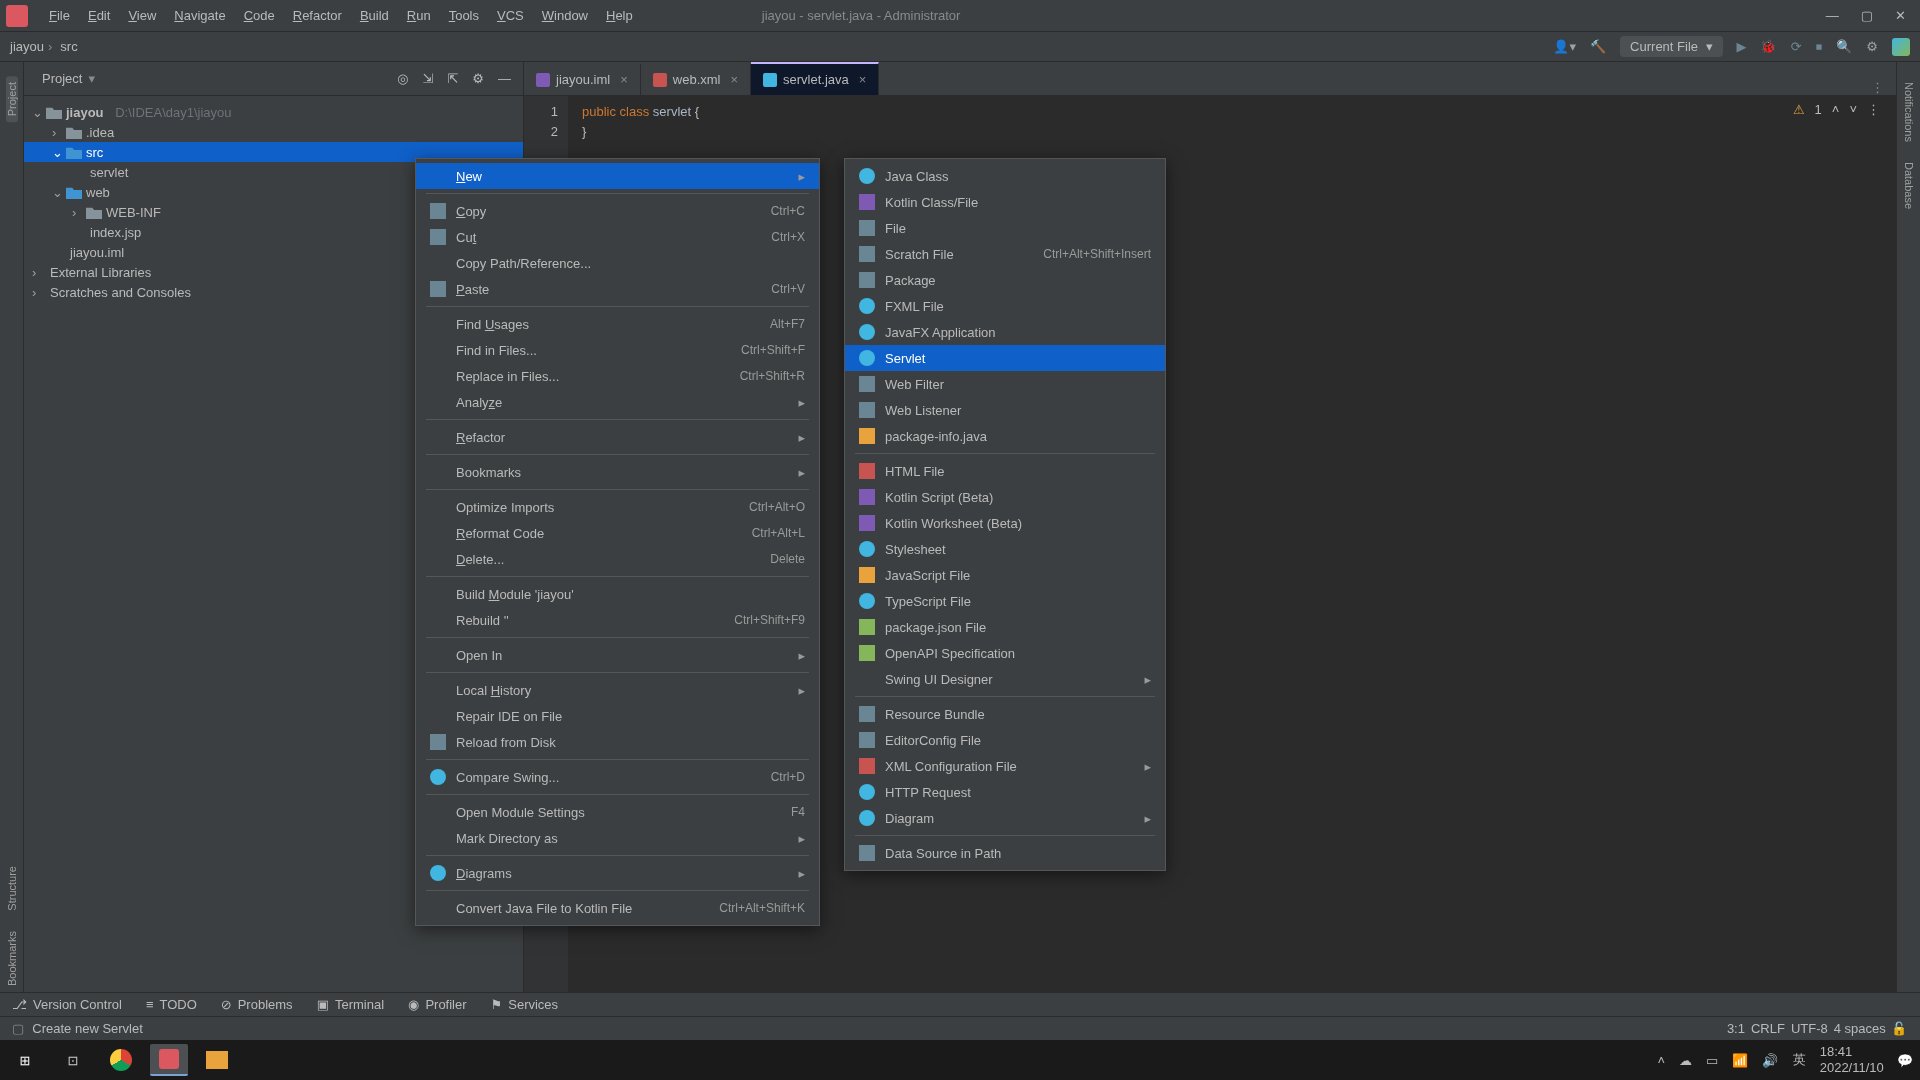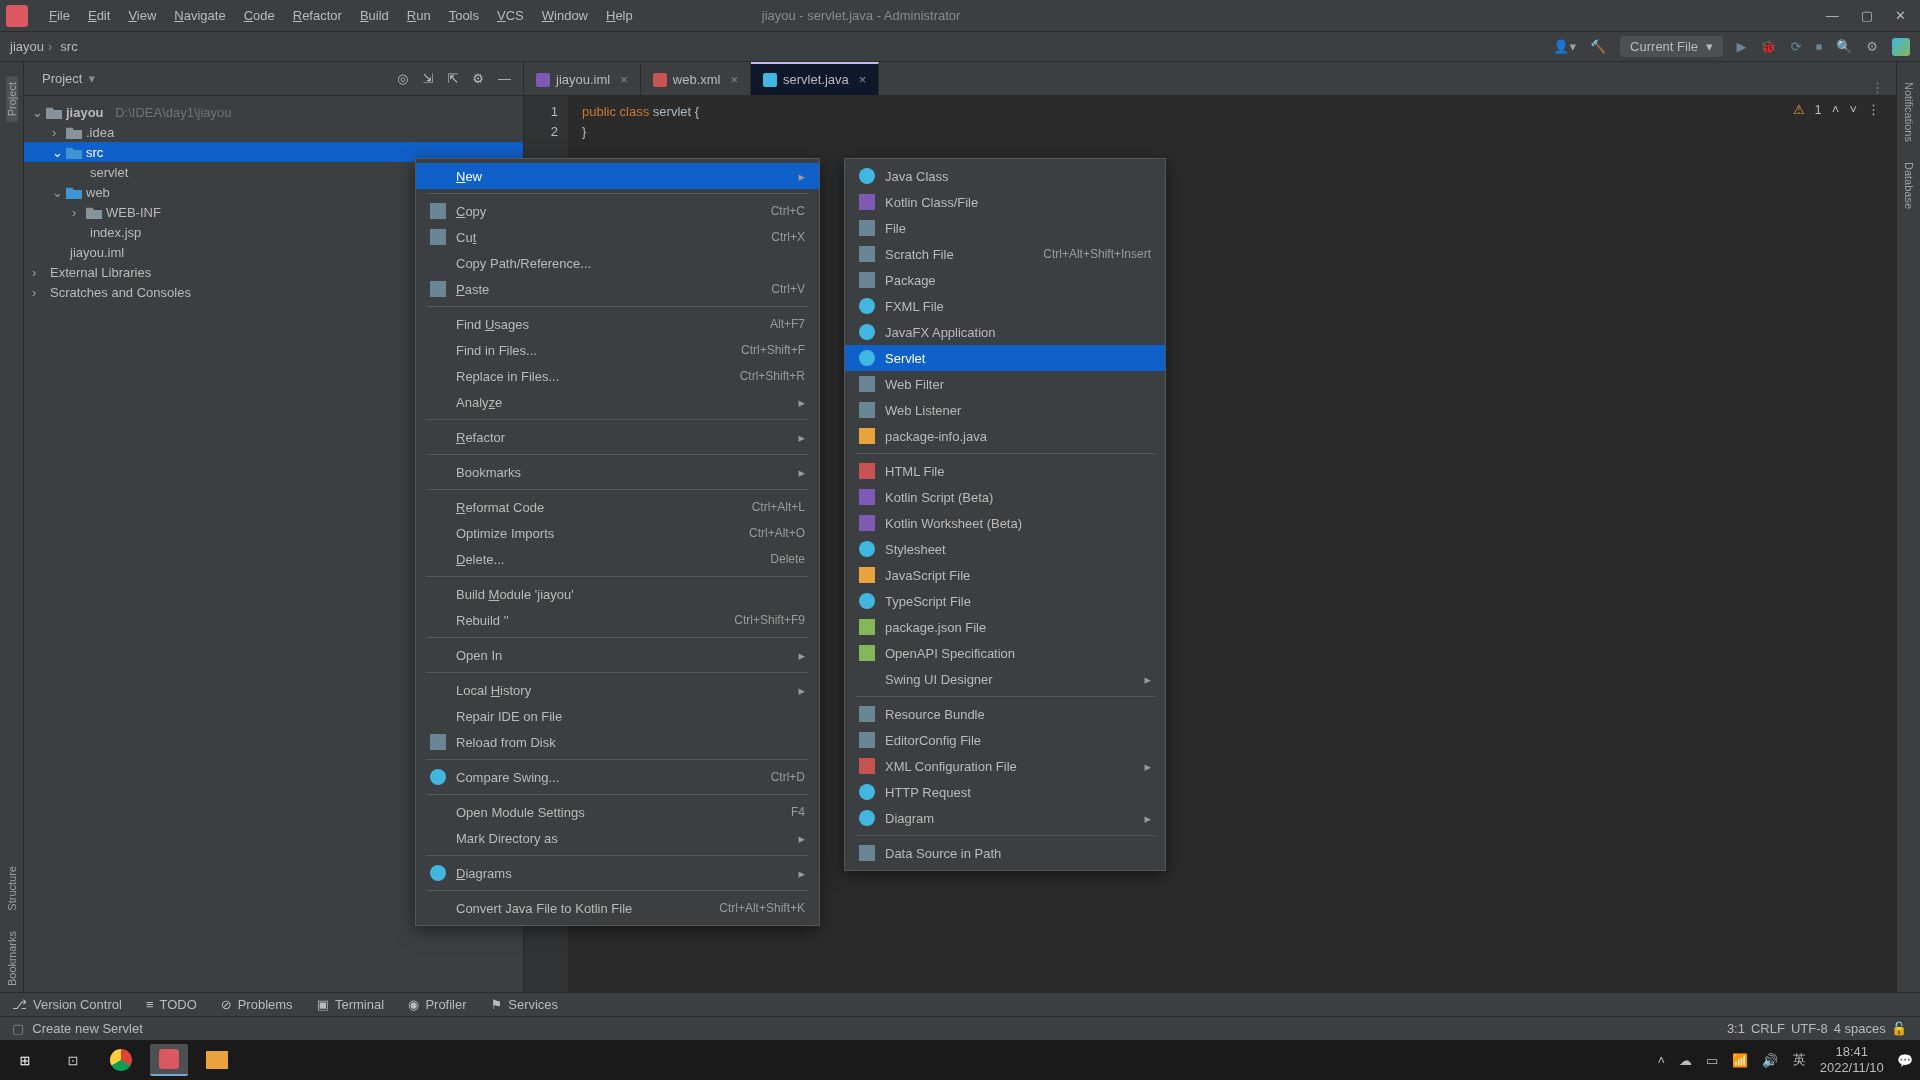--- a/index.html
+++ b/index.html
@@ -62,21 +62,21 @@
 .ctx .item .sub{margin-left:auto;color:#9a9a9a}
 .ctx .sep{height:1px;background:#555658;margin:4px 10px}
 .ctx .iicon{width:16px;height:16px;display:inline-block;flex-shrink:0}
 .botbar{height:24px;background:#3c3f41;display:flex;align-items:center;padding:0 12px;gap:24px;border-top:1px solid #2b2b2b}
 .botbar .bi{display:flex;align-items:center;gap:6px;font-size:12px;color:#a0a0a0}
 .statusbar{height:24px;background:#3c3f41;display:flex;align-items:center;padding:0 12px;border-top:1px solid #2b2b2b;font-size:12px}
 .statusbar .right{margin-left:auto;display:flex;gap:6px;color:#a0a0a0}
 .taskbar{height:40px;background:#1a1a1a;display:flex;align-items:center;padding:0 6px;gap:10px}
 .taskbar .tbi{width:38px;height:32px;display:flex;align-items:center;justify-content:center;border-radius:2px}
 .taskbar .tray{margin-left:auto;display:flex;align-items:center;gap:14px;color:#ccc;font-size:12px}
-.taskbar .clock{text-align:center;line-height:1.2}
+.taskbar .clock{line-height:1.2}
 .fic-c{background:#40b6e0;border-radius:50%}
 .fic-k{background:#7e5ab5}
 .fic-f{background:#6a8695}
 .fic-o{background:#c75450}
 .fic-g{background:#85b65a}
 .fic-y{background:#e8a33d}
 </style>
 </head>
 <body>
 
@@ -366,30 +366,30 @@
     </div>
     <div class="sep"></div>
     <div class="item">
       <span class="iicon " style="background:transparent"></span>
       <span class="lbl">Bookmarks</span>
       <span class="sub">▸</span>
     </div>
     <div class="sep"></div>
     <div class="item">
       <span class="iicon " style="background:transparent"></span>
+      <span class="lbl">Optimize Imports</span>
+      <span class="shc">Ctrl+Alt+O</span>
+    </div>
+    <div class="item">
+      <span class="iicon " style="background:transparent"></span>
       <span class="lbl"><u>R</u>eformat Code</span>
       <span class="shc">Ctrl+Alt+L</span>
     </div>
     <div class="item">
       <span class="iicon " style="background:transparent"></span>
-      <span class="lbl">Optimize Imports</span>
-      <span class="shc">Ctrl+Alt+O</span>
-    </div>
-    <div class="item">
-      <span class="iicon " style="background:transparent"></span>
       <span class="lbl"><u>D</u>elete...</span>
       <span class="shc">Delete</span>
     </div>
     <div class="sep"></div>
     <div class="item">
       <span class="iicon " style="background:transparent"></span>
       <span class="lbl">Build <u>M</u>odule 'jiayou'</span>
     </div>
     <div class="item">
       <span class="iicon " style="background:transparent"></span>

